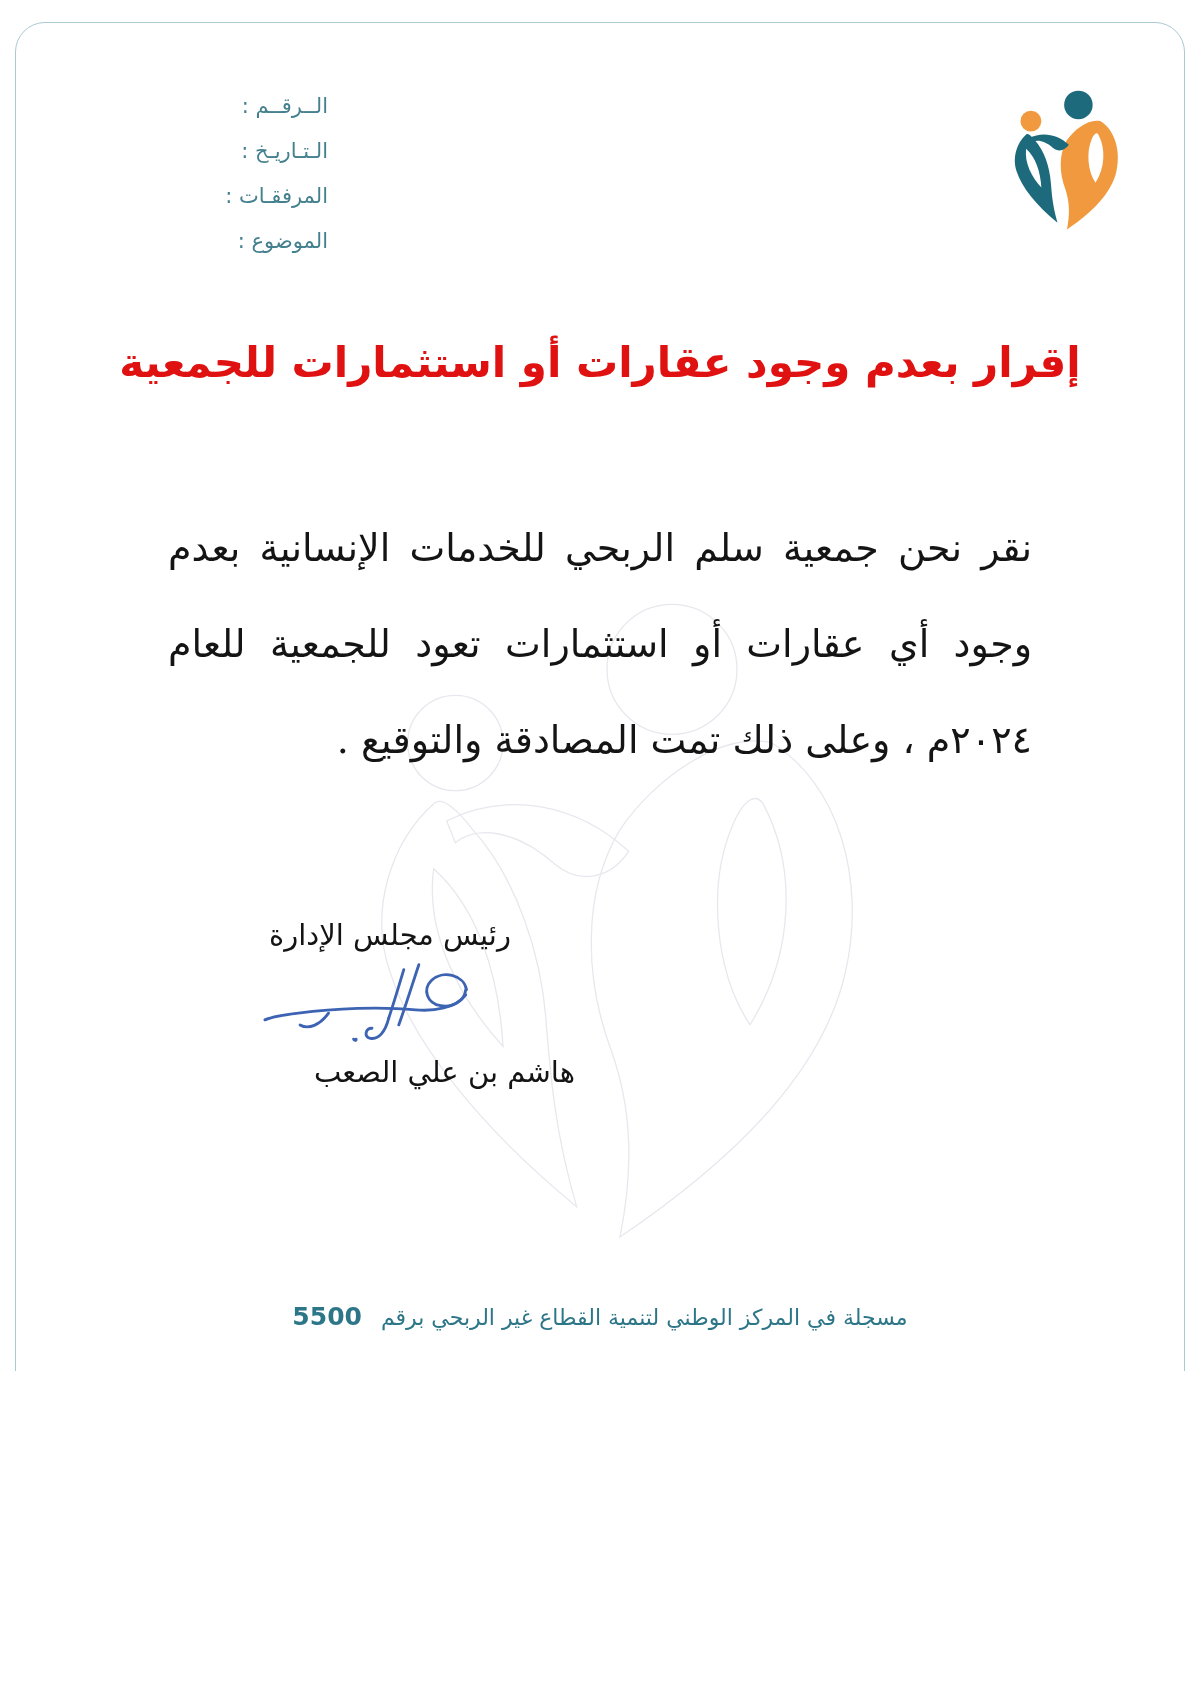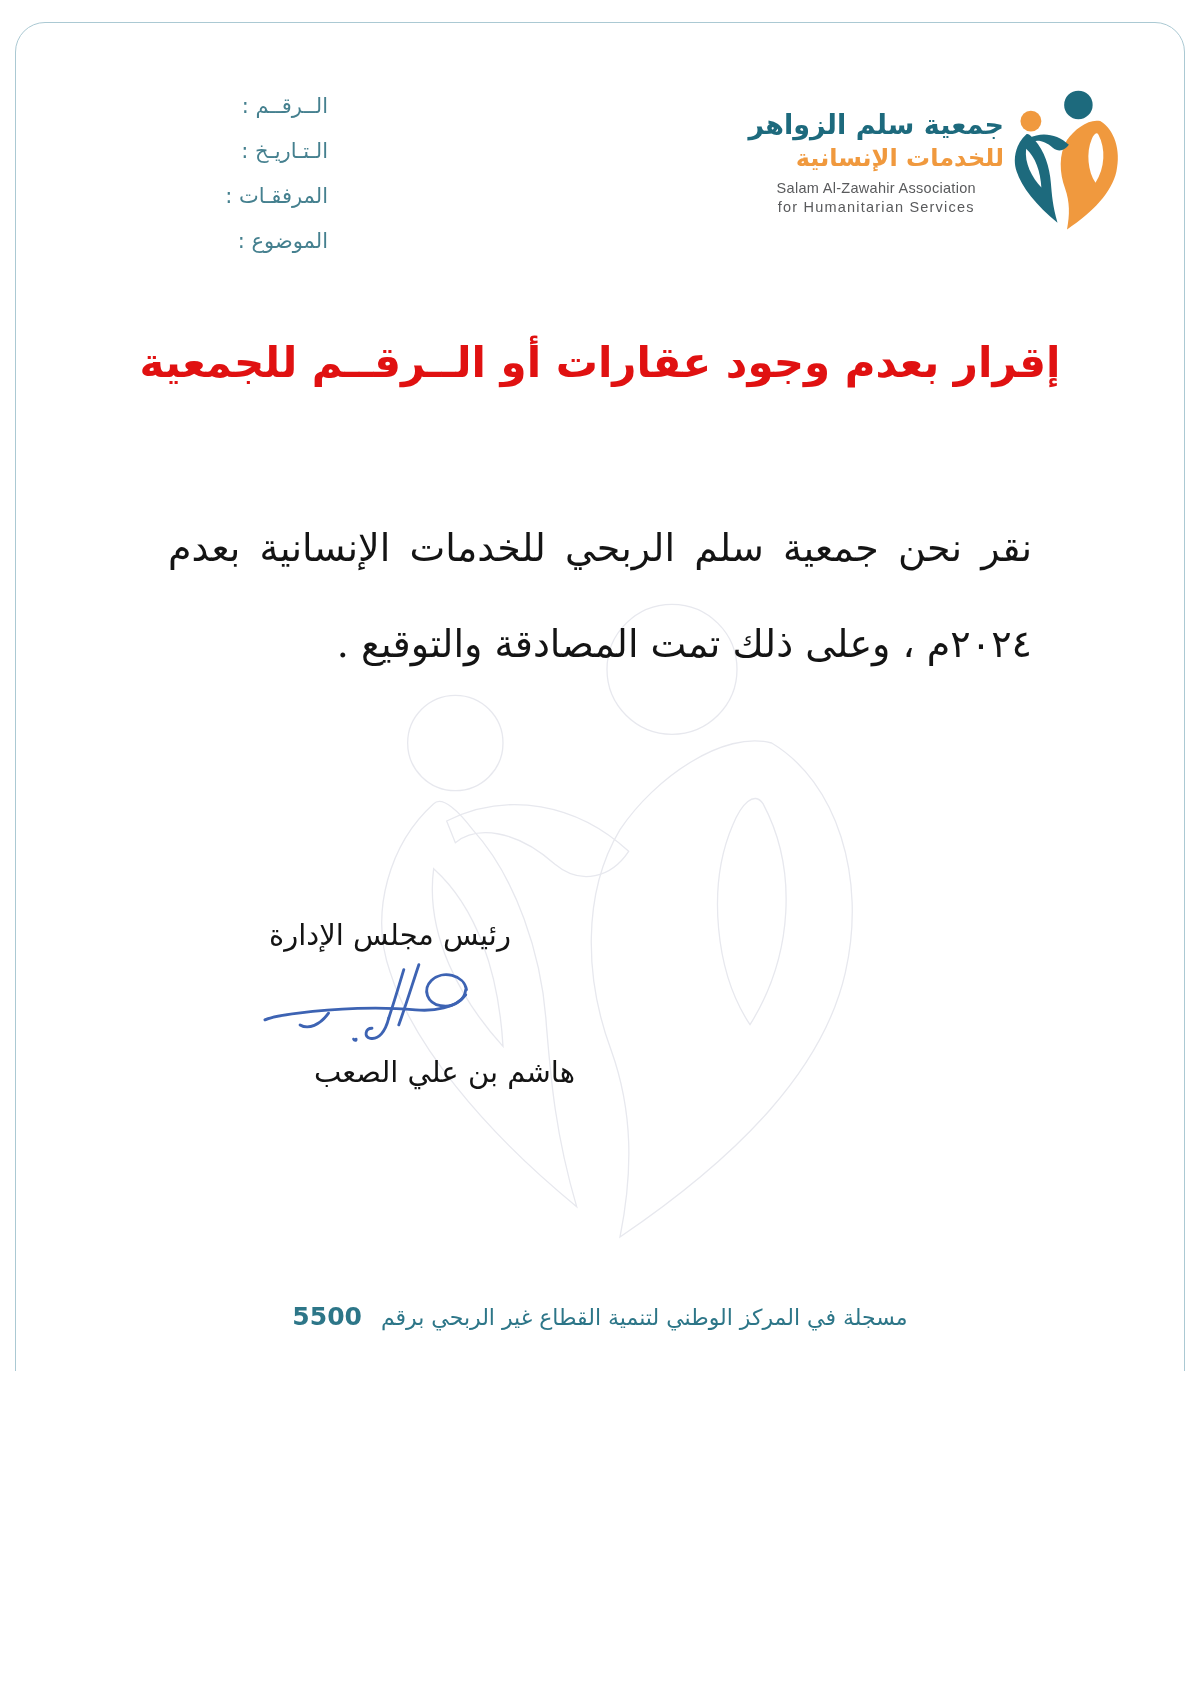--- a/index.html
+++ b/index.html
@@ -87,45 +87,38 @@
     </div>
     <div class="ref-row">
       <span>المرفقـات :</span>
     </div>
     <div class="ref-row">
       <span>الموضوع :</span>
     </div>
   </div>
 
   <div class="brand">
-    <div class="brand-text">
-      <div class="brand-ar1">جمعية سلم الزواهر</div>
-      <div class="brand-ar2">للخدمات الإنسانية</div>
-      <div class="brand-en">
-        <div class="brand-en1">Salam Al-Zawahir Association</div>
-        <div class="brand-en2">for Humanitarian Services</div>
-      </div>
-    </div>
     <div class="brand-mark">
       <svg viewBox="0 0 120 150" preserveAspectRatio="xMidYMid meet" aria-hidden="true">
         <circle class="fill-teal" cx="72" cy="16" r="15"></circle>
         <circle class="fill-orange" cx="22" cy="33" r="11"></circle>
         <path class="fill-orange" d="M95,33 C110,42 117,64 112,86 C107,108 88,128 60,147 C63,132 63,118 58,104 C52,88 51,68 60,53 C68,41 84,30 95,33 Z"></path>
         <path class="fill-cut" d="M93,47 C101,62 100,82 90,98 C82,86 80,66 86,52 C88,47 91,44 93,47 Z"></path>
         <path class="fill-teal" d="M17,47 C7,56 2,72 7,86 C12,102 28,122 50,140 C45,123 44,110 43,98 C42,82 36,64 26,53 C23,49 19,45 17,47 Z"></path>
         <path class="fill-teal" d="M20,51 C34,44 50,47 62,58 C58,64 51,66 45,61 C36,53 27,52 22,56 Z"></path>
         <path class="fill-cut" d="M17,62 C27,71 32,86 33,103 C23,92 15,77 17,62 Z"></path>
       </svg>
     </div>
   </div>
 
-  <h1 class="letter-title">إقرار بعدم وجود عقارات أو الــرقــم للجمعية</h1>
+  <h1 class="letter-title">إقرار بعدم وجود عقارات أو استثمارات للجمعية</h1>
 
   <div class="letter-body">
     <p class="body-line justified">نقر نحن جمعية سلم الربحي للخدمات الإنسانية بعدم</p>
+    <p class="body-line justified">وجود أي عقارات أو استثمارات تعود للجمعية للعام</p>
     <p class="body-line lastline">٢٠٢٤م ، وعلى ذلك تمت المصادقة والتوقيع .</p>
   </div>
 
   <div class="signature-block">
     <div class="sig-role">رئيس مجلس الإدارة</div>
     <div class="sig-scribble">
       <svg viewBox="0 0 280 110" preserveAspectRatio="xMidYMid meet" aria-hidden="true">
         <path class="ink" d="M253,38 C250,20 224,14 211,27 C200,38 206,54 222,57 C238,60 251,50 252,38"></path>
         <path class="ink" d="M252,44 C240,60 214,64 192,62 C150,58 96,60 52,66 C36,68 20,70 12,74"></path>
         <path class="ink" d="M196,8 C188,32 180,58 172,80"></path>

